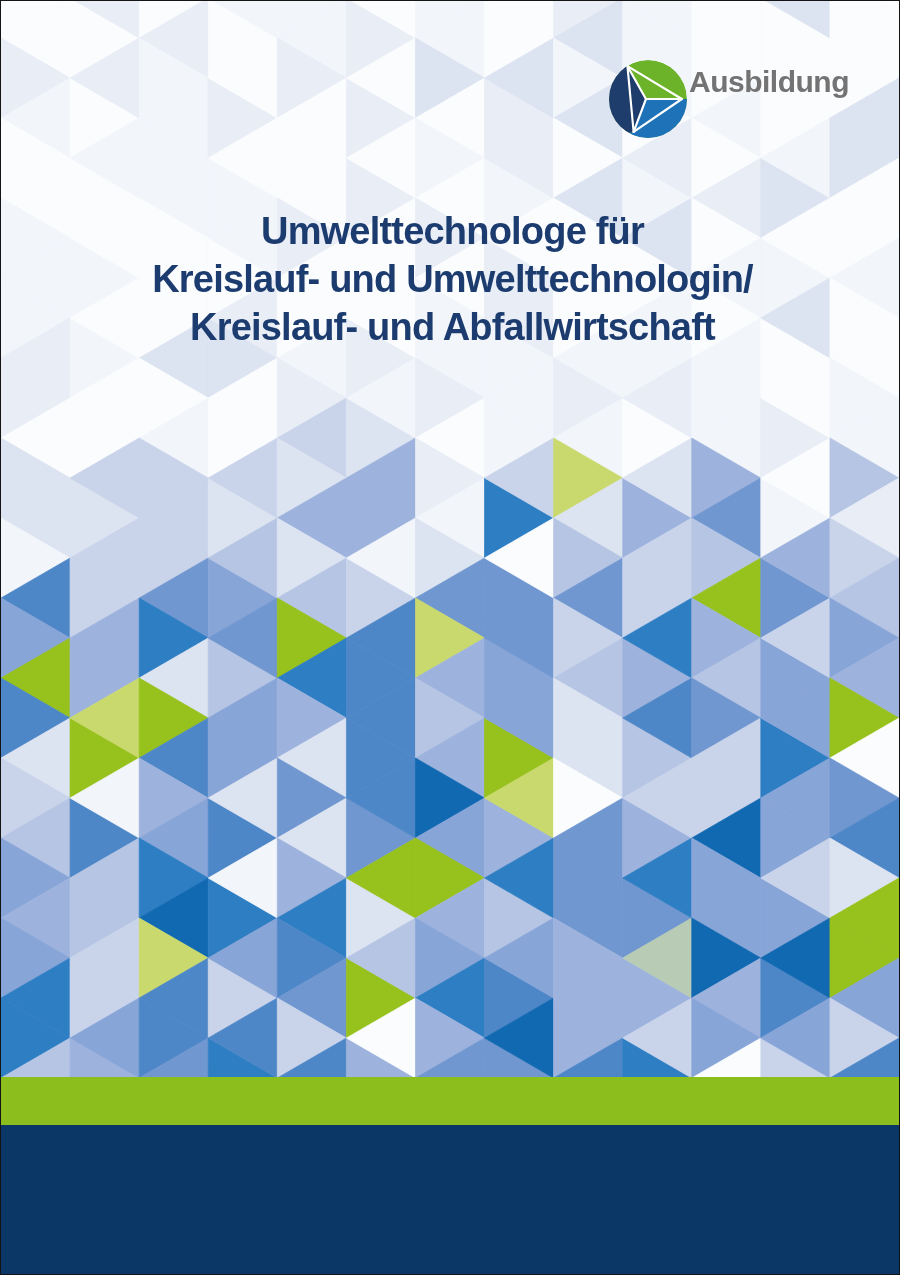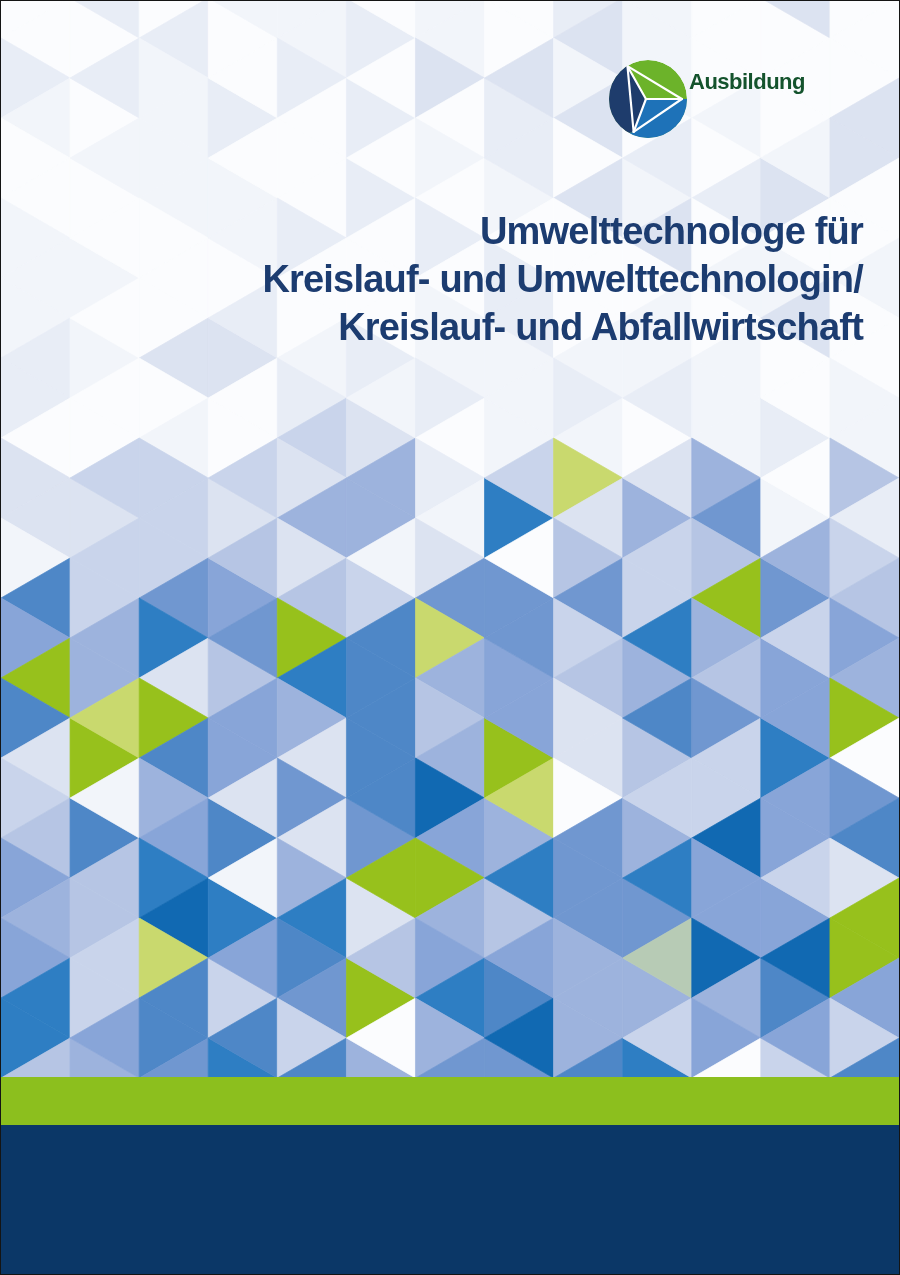--- a/index.html
+++ b/index.html
@@ -5,25 +5,25 @@
   html,body{margin:0;padding:0;background:#444;}
   .page{
     position:relative; width:900px; height:1275px; overflow:hidden;
     background:#f8fafd; box-sizing:border-box; border:1px solid #141414;
     font-family:"Liberation Sans", sans-serif; margin:0 auto;
   }
   .pattern-svg{position:absolute; left:0; top:0; width:100%; height:1076px; display:block;}
   
   .brandmark{position:absolute; left:608px; top:59px; width:78px; height:78px;}
   .brand-text{position:absolute; left:688px; top:66px; line-height:29px; white-space:nowrap;}
-  .brand-line1{font-size:22px; font-weight:bold; letter-spacing:-0.5px; color:#14532d;text-align:center;}
+  .brand-line1{font-size:30px; font-weight:bold; letter-spacing:-0.5px; color:#737373;text-align:center;}
   .brand-line2{font-size:30px; font-weight:bold; font-style:italic; letter-spacing:-0.5px; color:#f4a005;}
   
   .cover-title{
-    position:absolute; top:206px; left:0; right:36px; text-align:right;
+    position:absolute; top:206px; left:0; right:23px; text-align:center;
     font-size:38px; font-weight:bold; line-height:48px; letter-spacing:-0.8px;
     color:#1c3c70; white-space:nowrap;padding-left:28px;
   }
   
   .stripe{position:absolute; left:0; right:0; top:1076px; height:48px;}
   .footer{position:absolute; left:0; right:0; top:1124px; height:150px;}
 </style>
 </head>
 <body>
 

